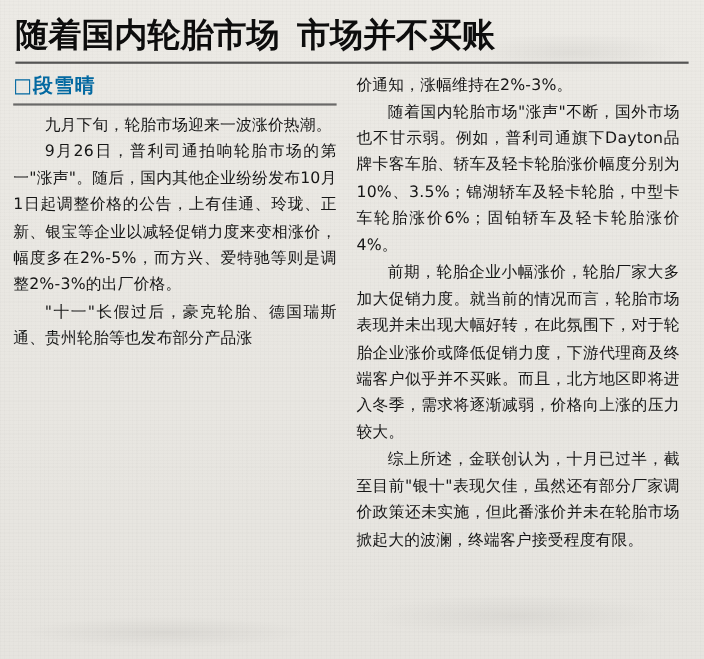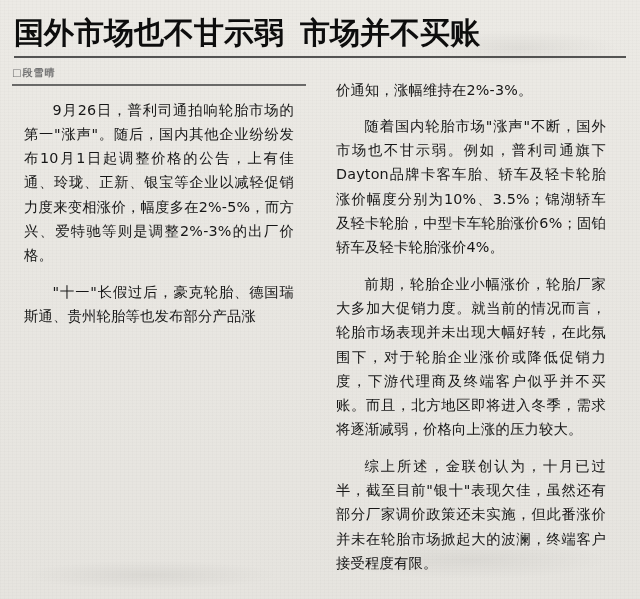--- a/index.html
+++ b/index.html
@@ -60,40 +60,40 @@
   }
   .col {
     width: 294px;
     position: relative;
   }
 
   .byline-wrap {
     margin-bottom: 6px;
   }
   .byline {
-    font-size: 10px;
+    font-size: 18px;
     font-weight: bold;
     letter-spacing: 1px;
-    color: #737373;
+    color: #0369a1;
     padding-bottom: 4px;
   }
   .byline-rule {
     height: 2px;
     background: #4a4a4a;
     width: 100%;
     opacity: 0.8;
   }
 
   p.body {
     font-family: "DejaVu Sans", "Liberation Sans", sans-serif;
     font-size: 14.3px;
     line-height: 24.3px;
     text-align: justify;
     text-justify: inter-character;
-    margin: 12px;
+    margin: 0;
     color: #161616;
     text-indent: 0;
     letter-spacing: 0.2px;
   }
   p.body + p.body {
     margin-top: 0px;
   }
   p.indent {
     text-indent: 2em;
   }
@@ -111,30 +111,31 @@
   .s2 { left: 20px; top: 560px; width: 260px; height: 30px; }
   .s3 { left: 330px; top: 540px; width: 280px; height: 40px; }
 </style>
 </head>
 <body>
 
 <div class="paper"></div>
 
 <div class="page">
 
-  <h1 class="headline"><span>国外市场也不甘示弱</span><span class="gap"></span><span>市场并不买账</span></h1>
+  <h1 class="headline"><span>随着国内轮胎市场</span><span class="gap"></span><span>市场并不买账</span></h1>
   <div class="headline-rule"></div>
 
   <div class="columns">
 
     <div class="col col-left">
       <div class="byline-wrap">
         <div class="byline">□段雪晴</div>
         <div class="byline-rule"></div>
       </div>
+      <p class="body indent">九月下旬，轮胎市场迎来一波涨价热潮。</p>
       <p class="body indent">9月26日，普利司通拍响轮胎市场的第一"涨声"。随后，国内其他企业纷纷发布10月1日起调整价格的公告，上有佳通、玲珑、正新、银宝等企业以减轻促销力度来变相涨价，幅度多在2%-5%，而方兴、爱特驰等则是调整2%-3%的出厂价格。</p>
       <p class="body indent">"十一"长假过后，豪克轮胎、德国瑞斯通、贵州轮胎等也发布部分产品涨</p>
     </div>
 
     <div class="col col-right">
       <p class="body">价通知，涨幅维持在2%-3%。</p>
       <p class="body indent">随着国内轮胎市场"涨声"不断，国外市场也不甘示弱。例如，普利司通旗下Dayton品牌卡客车胎、轿车及轻卡轮胎涨价幅度分别为10%、3.5%；锦湖轿车及轻卡轮胎，中型卡车轮胎涨价6%；固铂轿车及轻卡轮胎涨价4%。</p>
       <p class="body indent">前期，轮胎企业小幅涨价，轮胎厂家大多加大促销力度。就当前的情况而言，轮胎市场表现并未出现大幅好转，在此氛围下，对于轮胎企业涨价或降低促销力度，下游代理商及终端客户似乎并不买账。而且，北方地区即将进入冬季，需求将逐渐减弱，价格向上涨的压力较大。</p>
       <p class="body indent">综上所述，金联创认为，十月已过半，截至目前"银十"表现欠佳，虽然还有部分厂家调价政策还未实施，但此番涨价并未在轮胎市场掀起大的波澜，终端客户接受程度有限。</p>
     </div>

